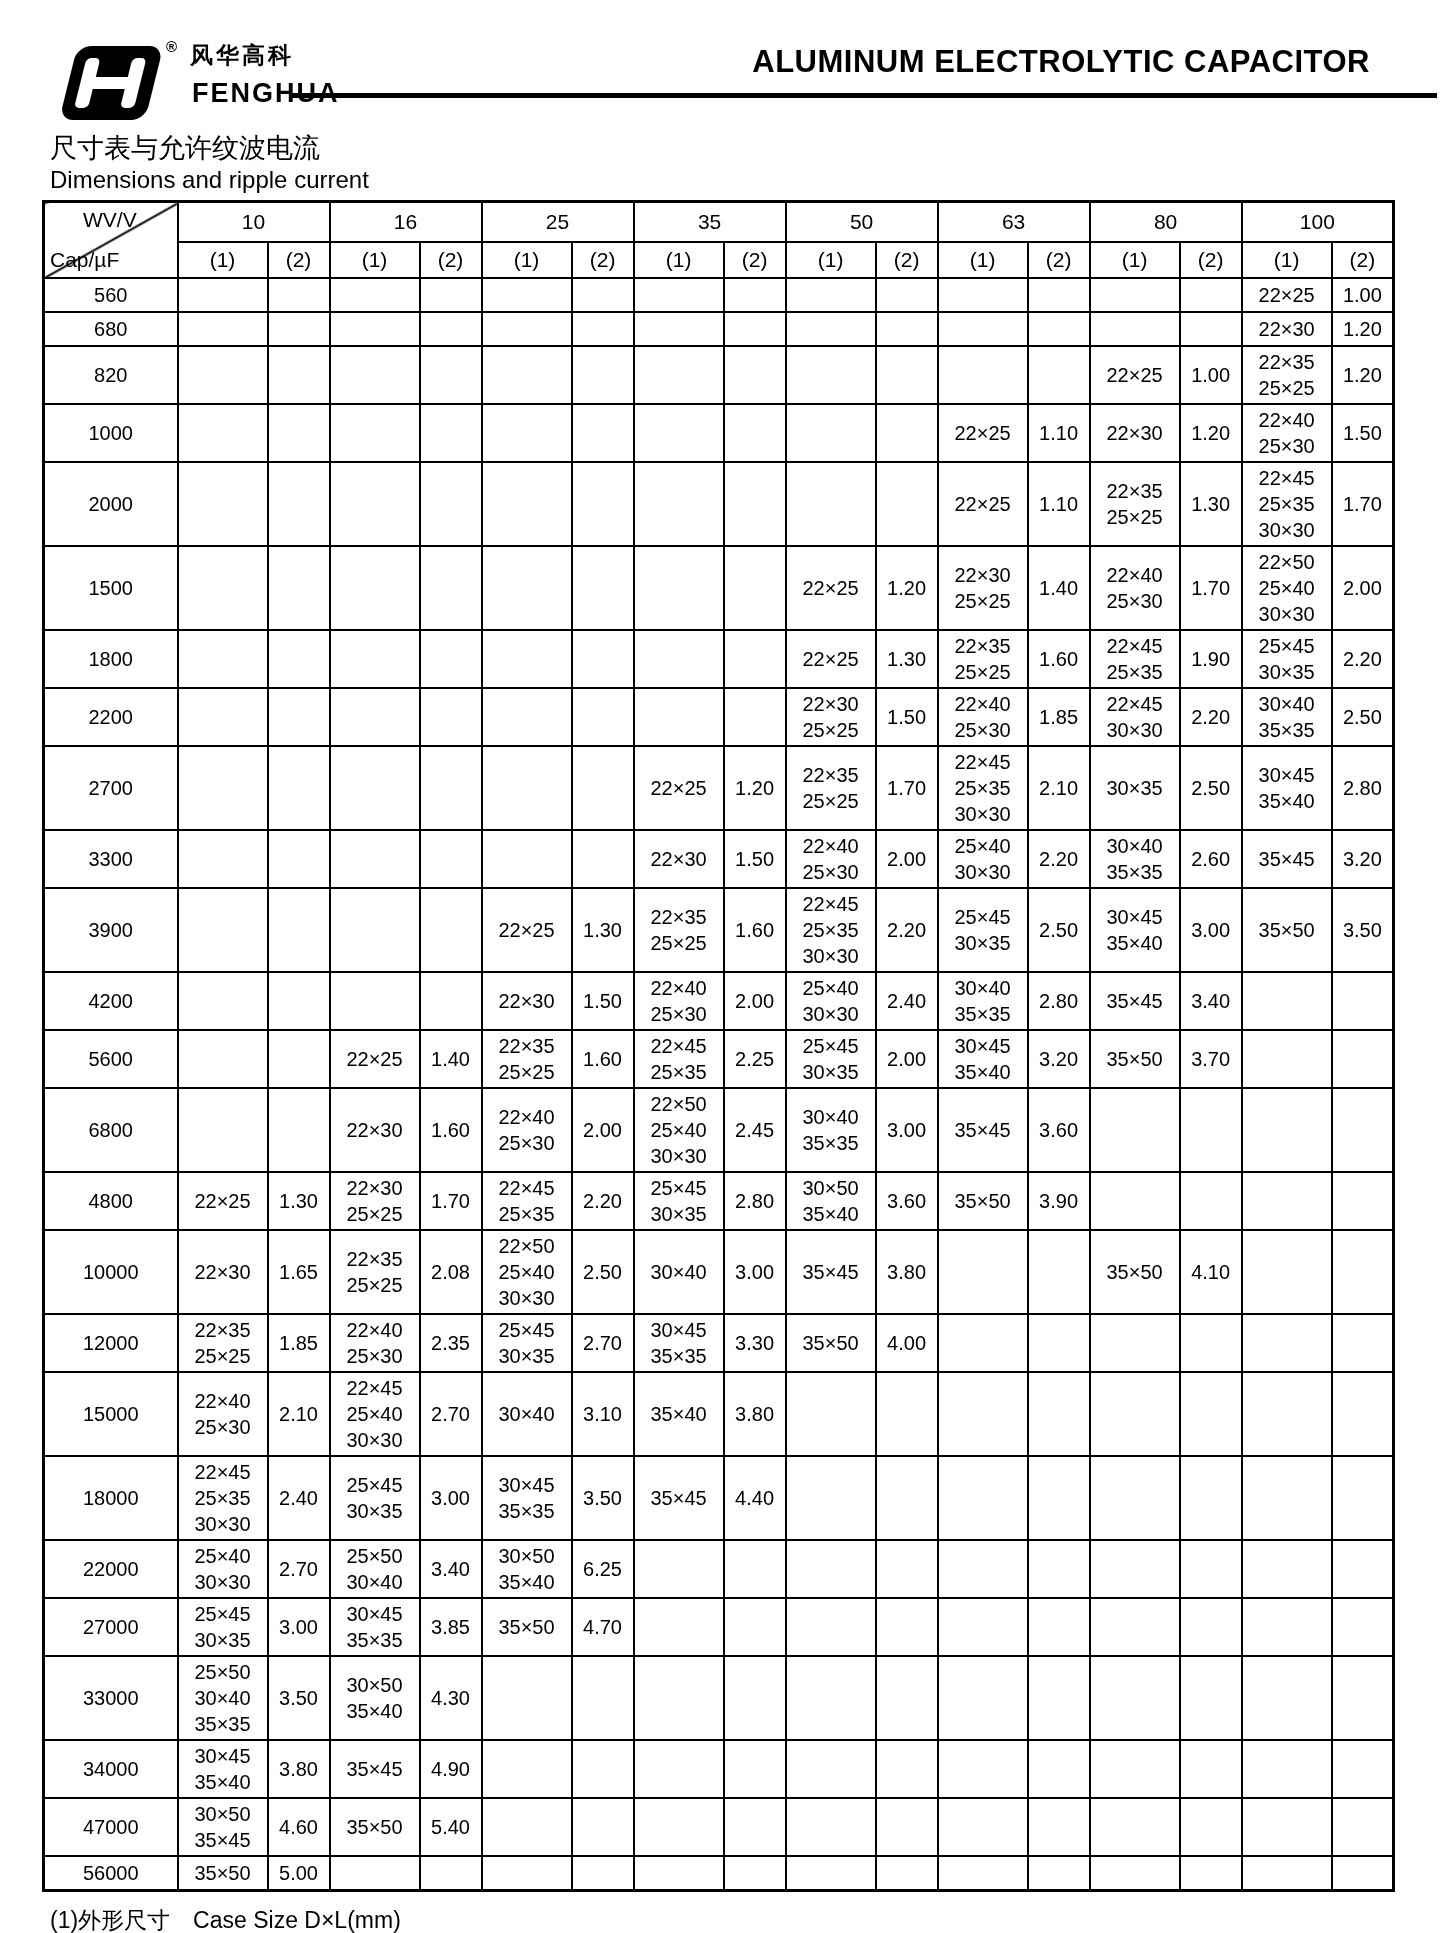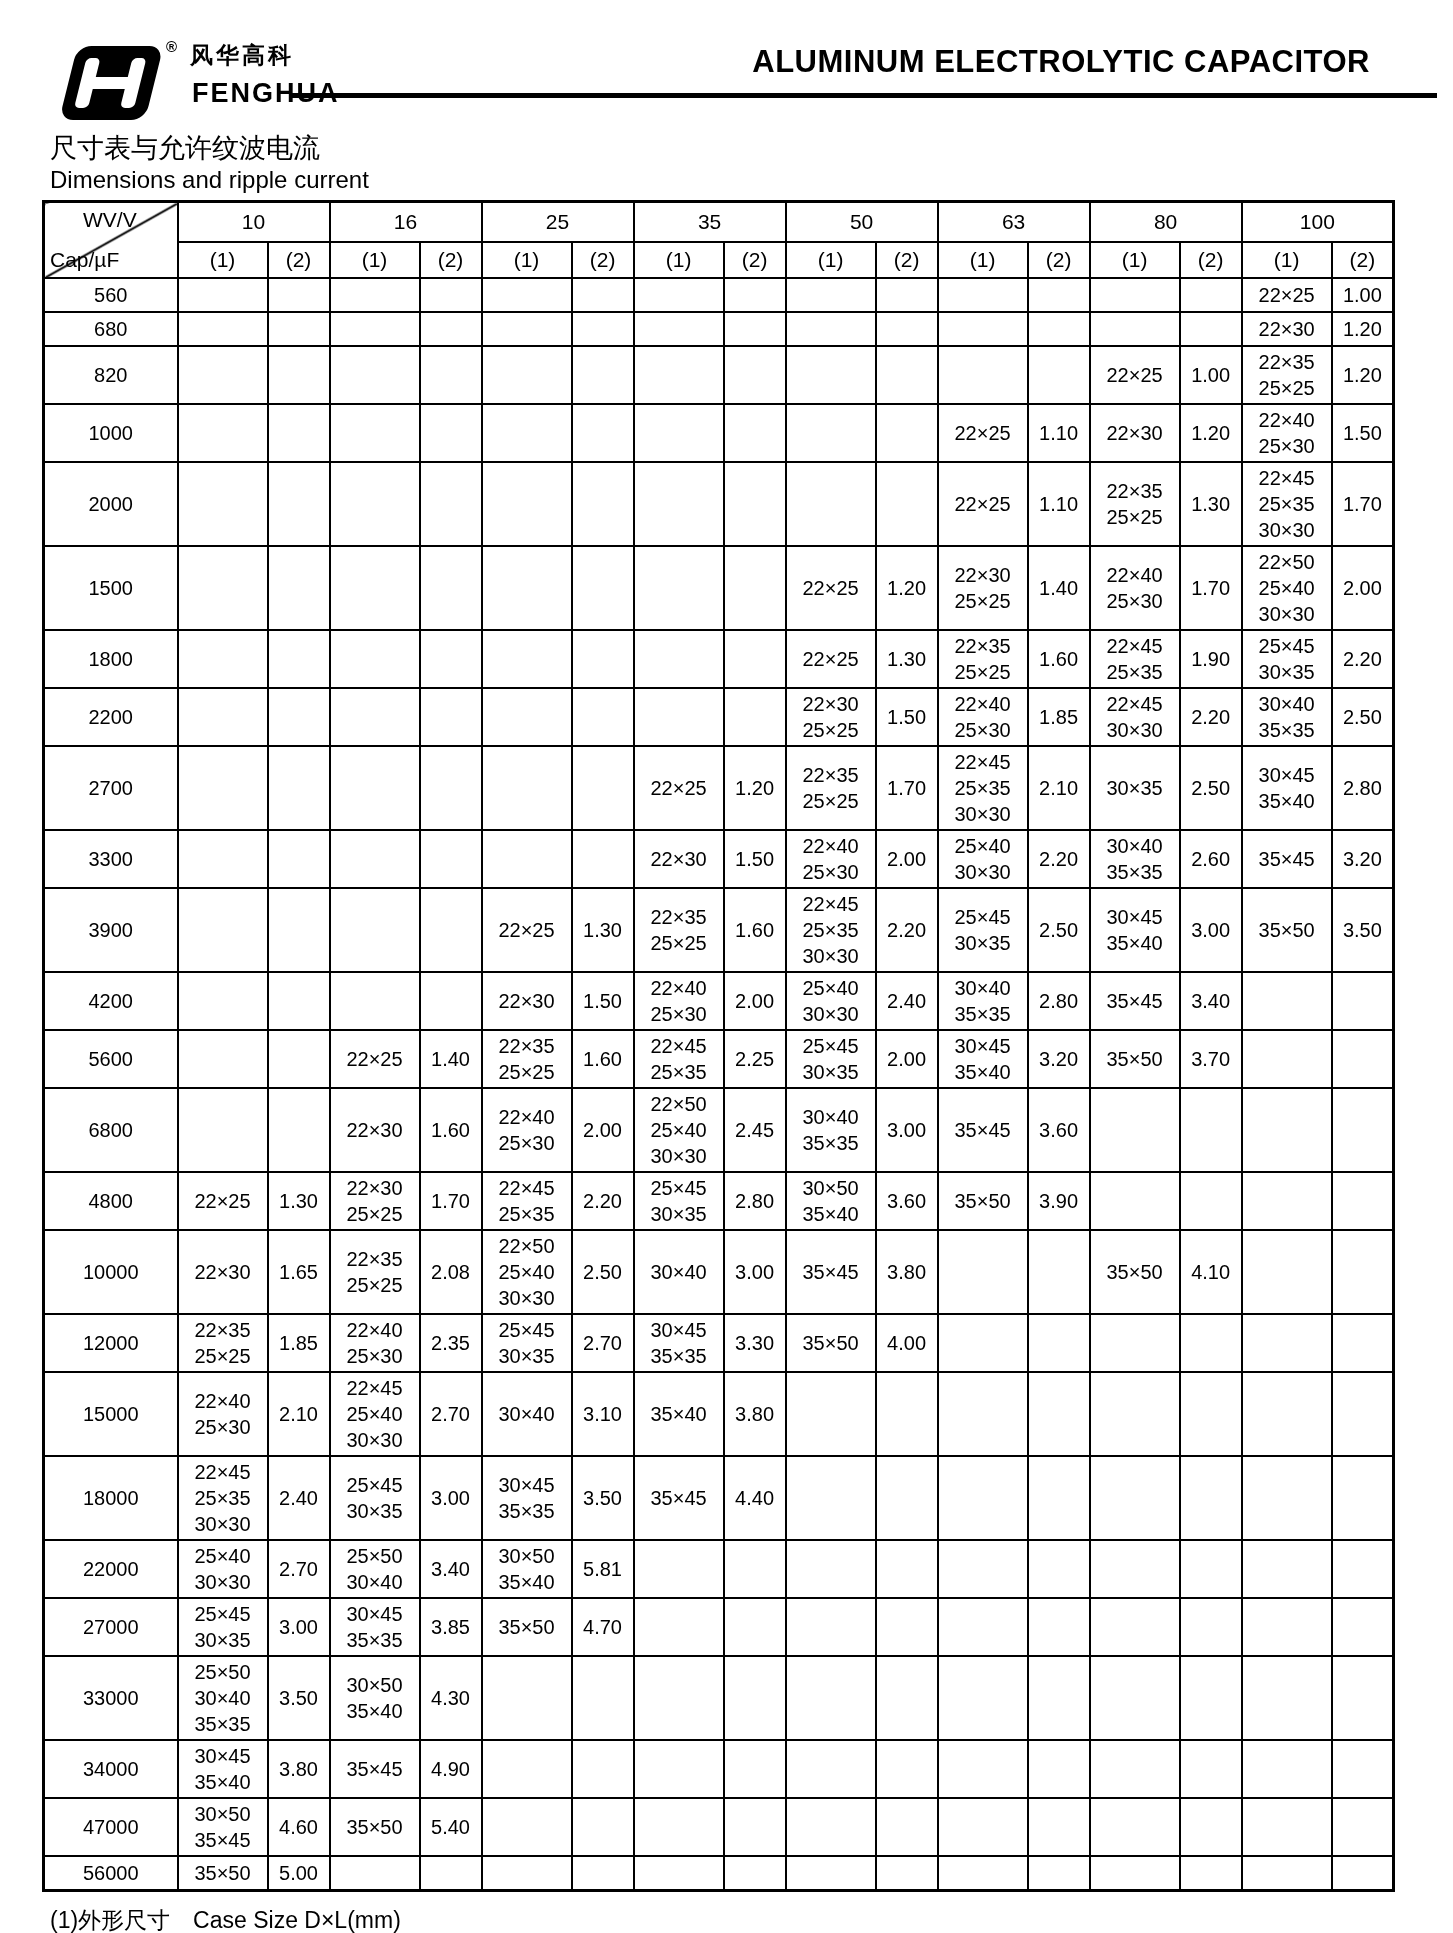--- a/index.html
+++ b/index.html
@@ -542,21 +542,21 @@
         <tr>
           <th>22000</th>
           <td class="size">25×40
 30×30</td>
           <td class="current">2.70</td>
           <td class="size">25×50
 30×40</td>
           <td class="current">3.40</td>
           <td class="size">30×50
 35×40</td>
-          <td class="current">5.81</td>
+          <td class="current">6.25</td>
           <td class="size"></td>
           <td class="current"></td>
           <td class="size"></td>
           <td class="current"></td>
           <td class="size"></td>
           <td class="current"></td>
           <td class="size"></td>
           <td class="current"></td>
           <td class="size"></td>
           <td class="current"></td>

